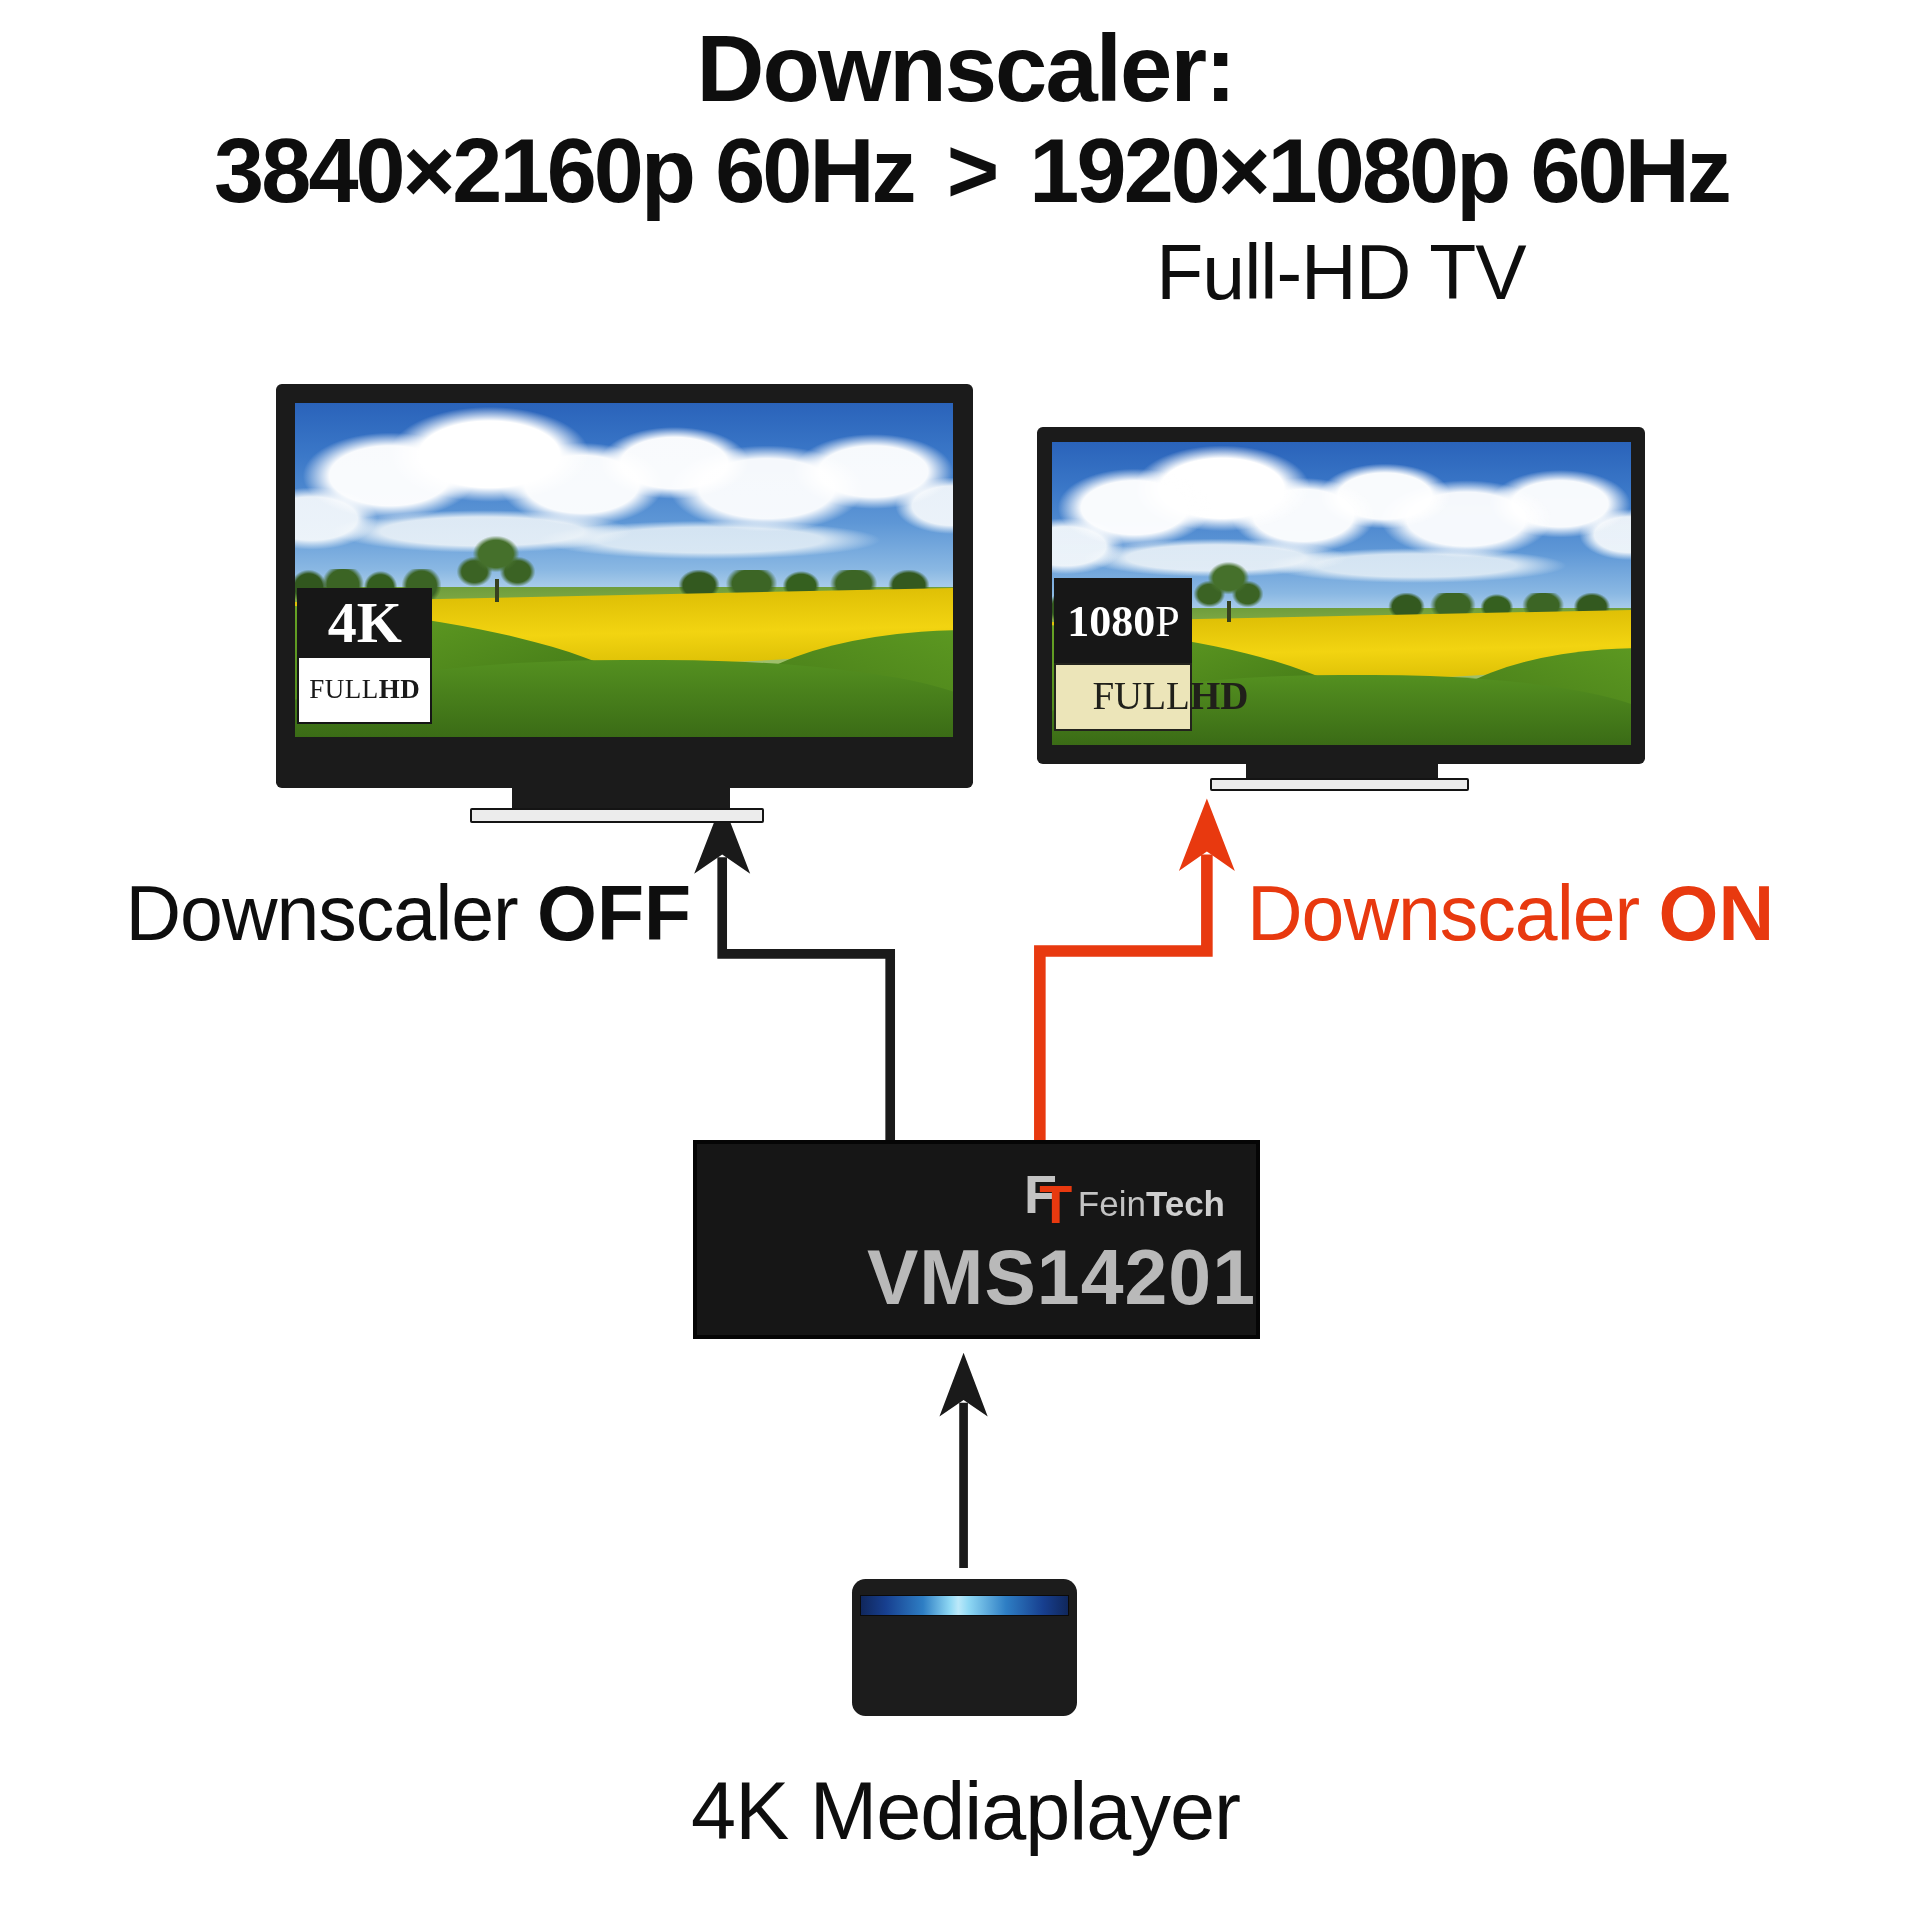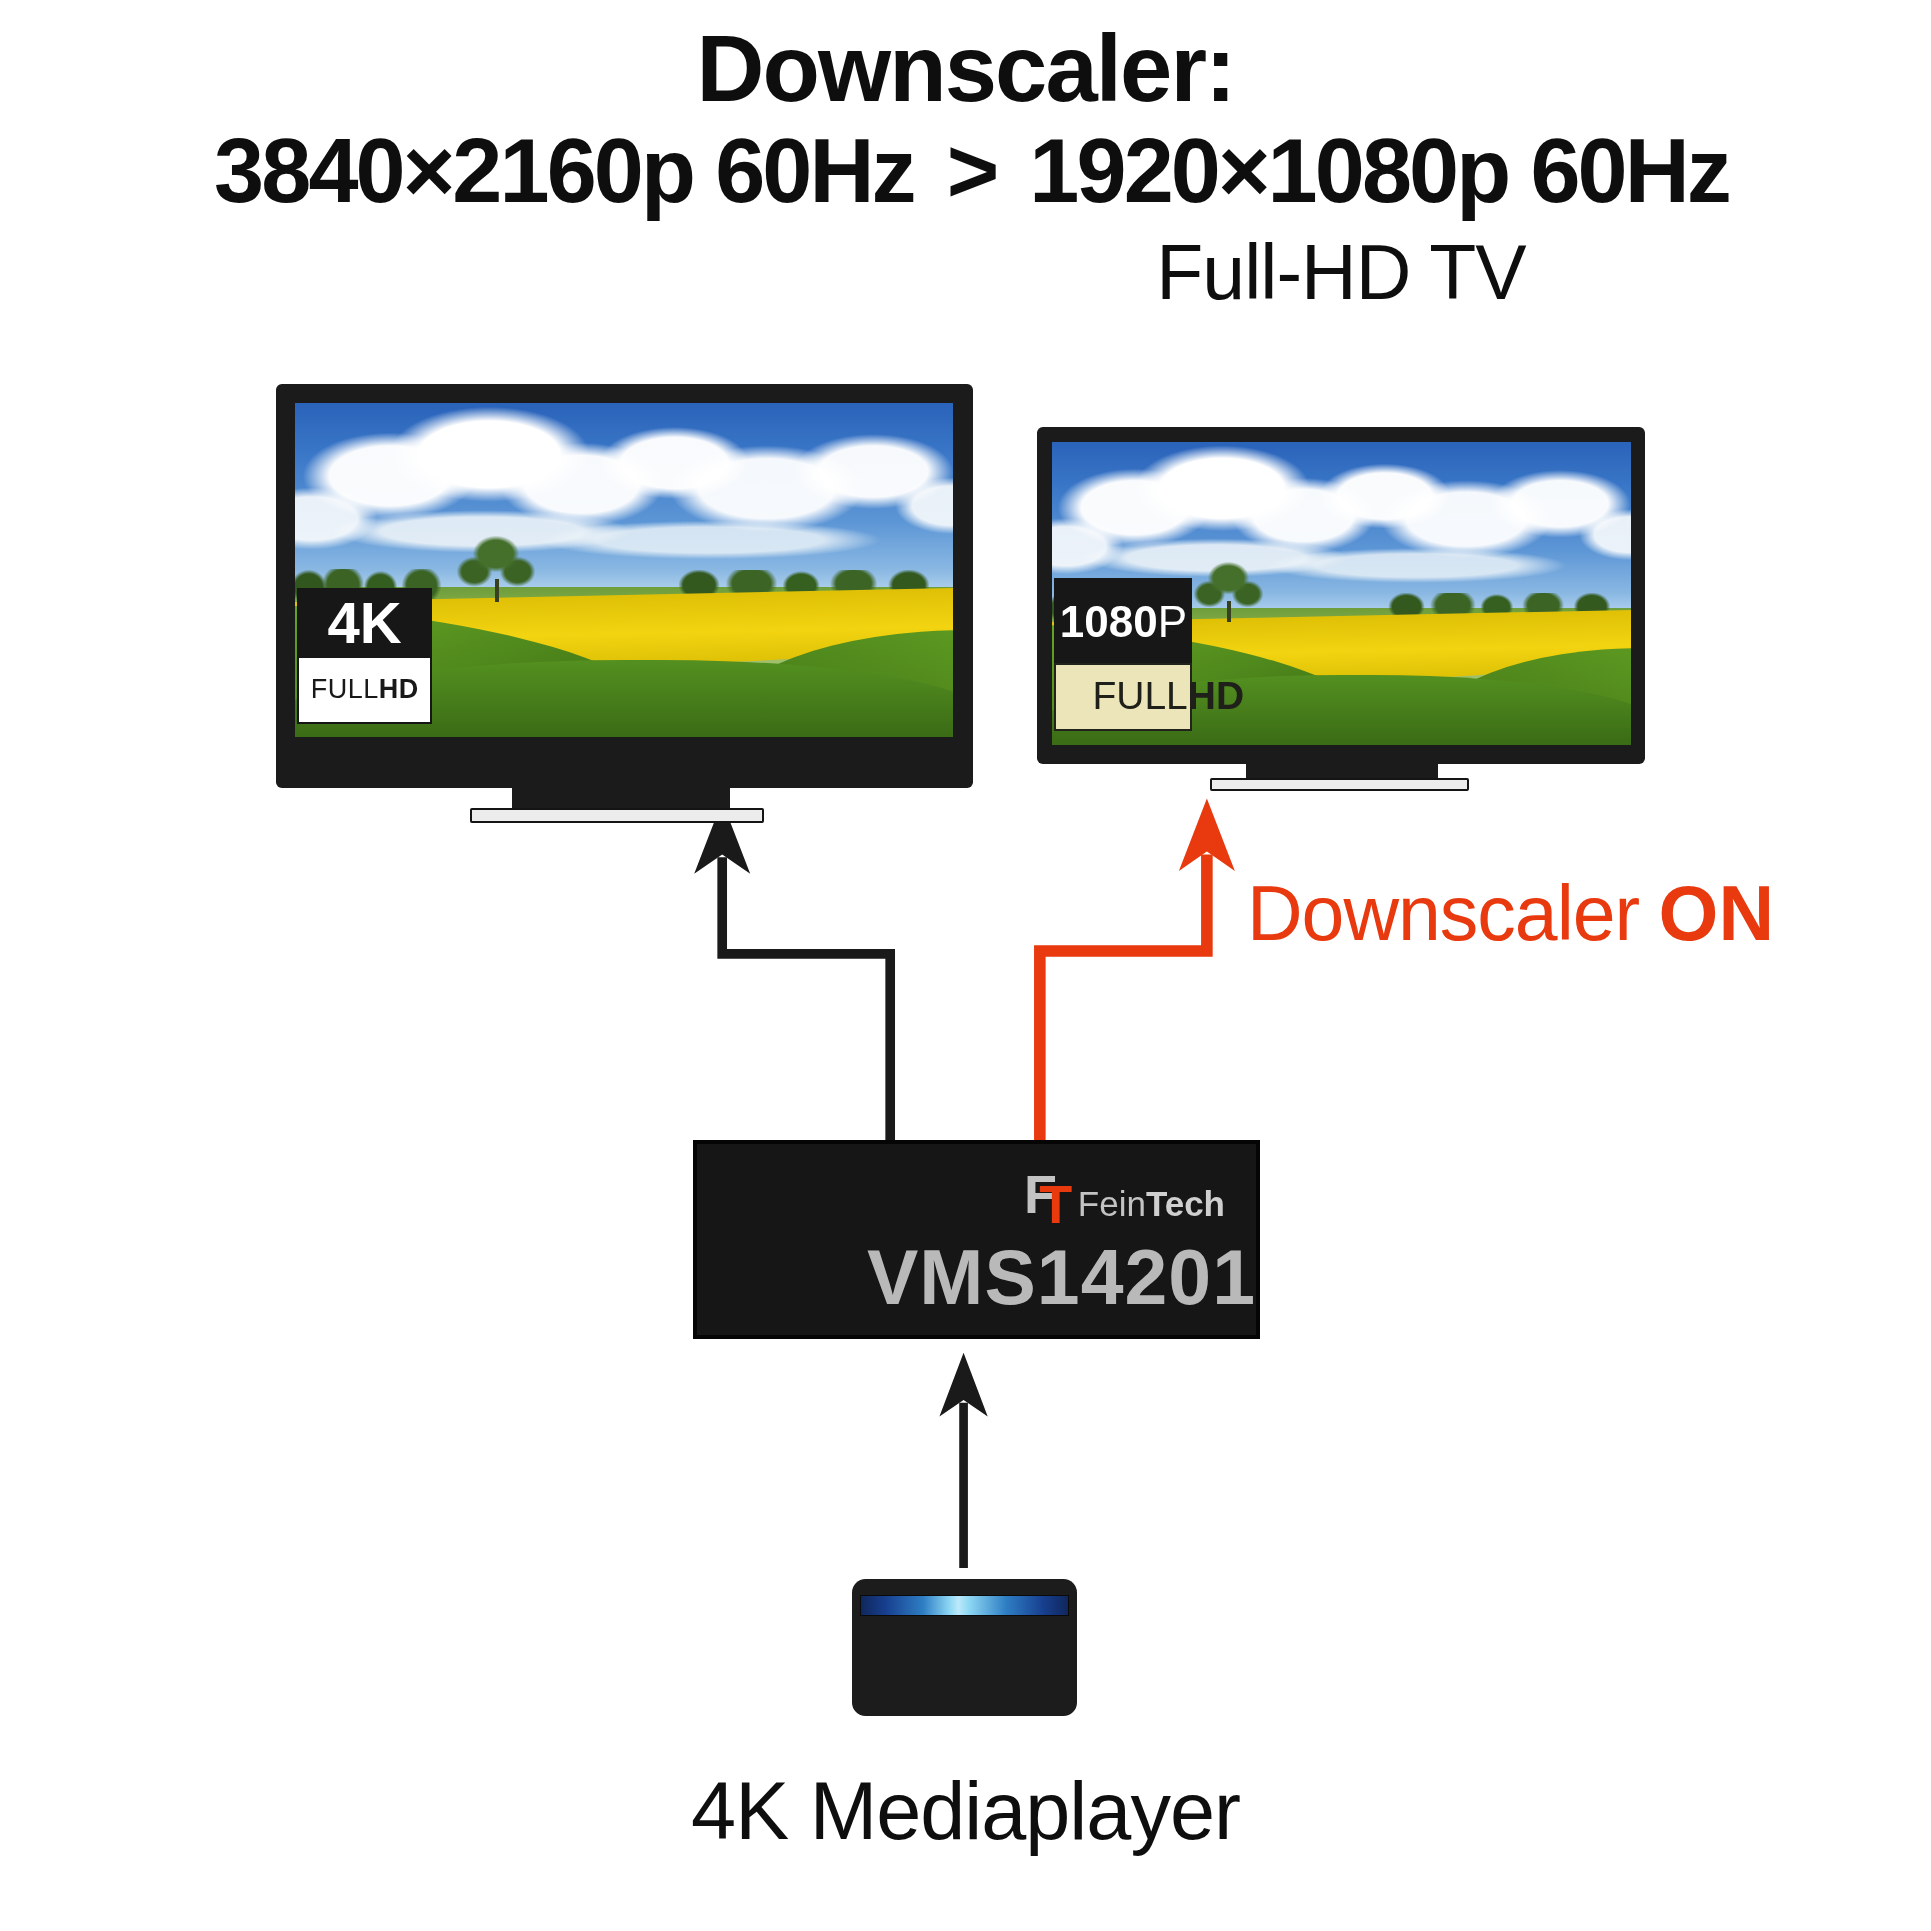--- a/index.html
+++ b/index.html
@@ -67,21 +67,21 @@
     background:linear-gradient(160deg,#69a626 5%,#457c18 60%,#2f5a10);
     border-top-right-radius:100% 75%;transform:rotate(1deg);}
   .meadow-right{position:absolute;right:-9%;top:68%;width:44%;height:46%;
     background:linear-gradient(200deg,#5f9c22,#3a6b14);
     border-top-left-radius:85% 60%;}
   .meadow-front{position:absolute;left:-6%;right:-6%;top:77%;height:36%;
     background:linear-gradient(180deg,#549020,#2c5710);
     border-radius:50% 45% 0 0 / 60% 50% 0 0;}
 
   
-  .badge{position:absolute;z-index:5;}
+  .badge{position:absolute;z-index:5;font-family:Liberation Serif, serif;}
   .badge .b-top{background:#171717;color:#fff;text-align:center;}
   .badge-4k{left:1.9px;bottom:13.5px;width:135px;}
   .badge-4k .b-top{height:68px;line-height:70px;font-size:58px;font-weight:bold;letter-spacing:0px;}
   .badge-4k .b-bottom{box-sizing:border-box;height:68px;background:#fff;border:2.9px solid #161616;
     color:#191919;text-align:center;line-height:62px;font-size:27px;letter-spacing:0.5px;}
   .badge-1080{left:2.9px;bottom:13.5px;width:138px;}
   .badge-1080 .b-top{height:85px;line-height:87px;font-size:44px;}
   .badge-1080 .b-top .bold{font-weight:bold;}
   .badge-1080 .b-top .light{font-weight:400;}
   .badge-1080 .b-bottom{box-sizing:border-box;height:68px;background:var(--cream,#ece5b9);
@@ -187,20 +187,21 @@
       <div class="meadow-front"></div>
       <div class="badge badge-1080">
         <div class="b-top"><span class="bold">1080</span><span class="light">P</span></div>
         <div class="b-bottom"><span class="light">FULL</span><span class="bold">HD</span></div>
       </div>
     </div>
   </div>
   <div class="abs neck right"></div>
   <div class="abs base right"></div>
 
+  <div class="abs path-label off"><span>Downscaler</span><span class="state">OFF</span></div>
   <div class="abs path-label on"><span>Downscaler</span><span class="state">ON</span></div>
 
   <div class="abs vms-box">
     <div class="ft-logo">
       <div class="monogram">
         <span class="f">F</span>
         <span class="t">T</span>
       </div>
       <div class="ft-name"><span>Fein</span><span class="bold">Tech</span></div>
     </div>

